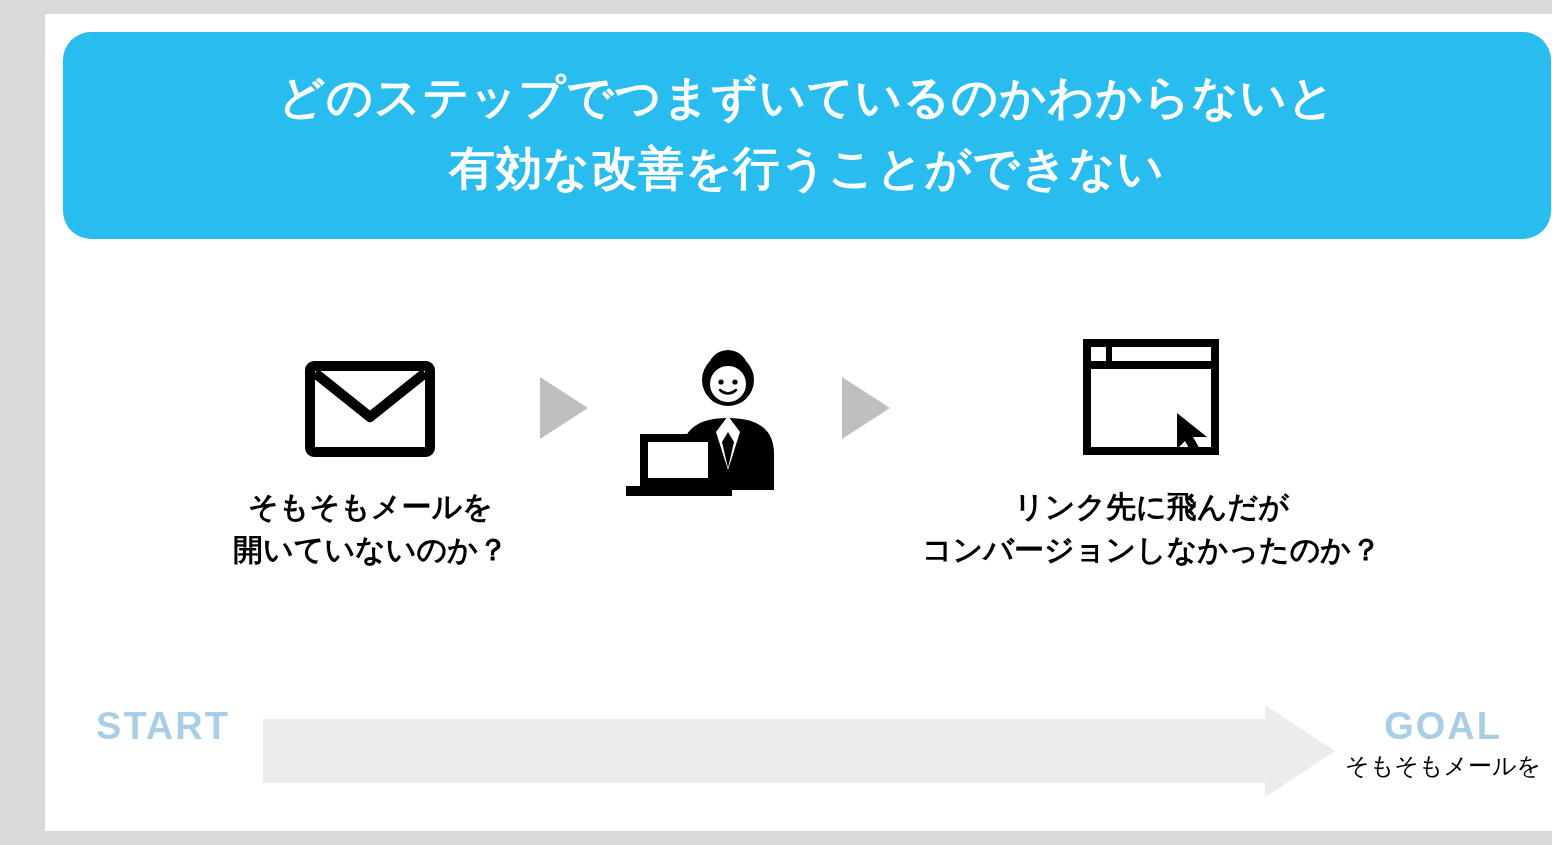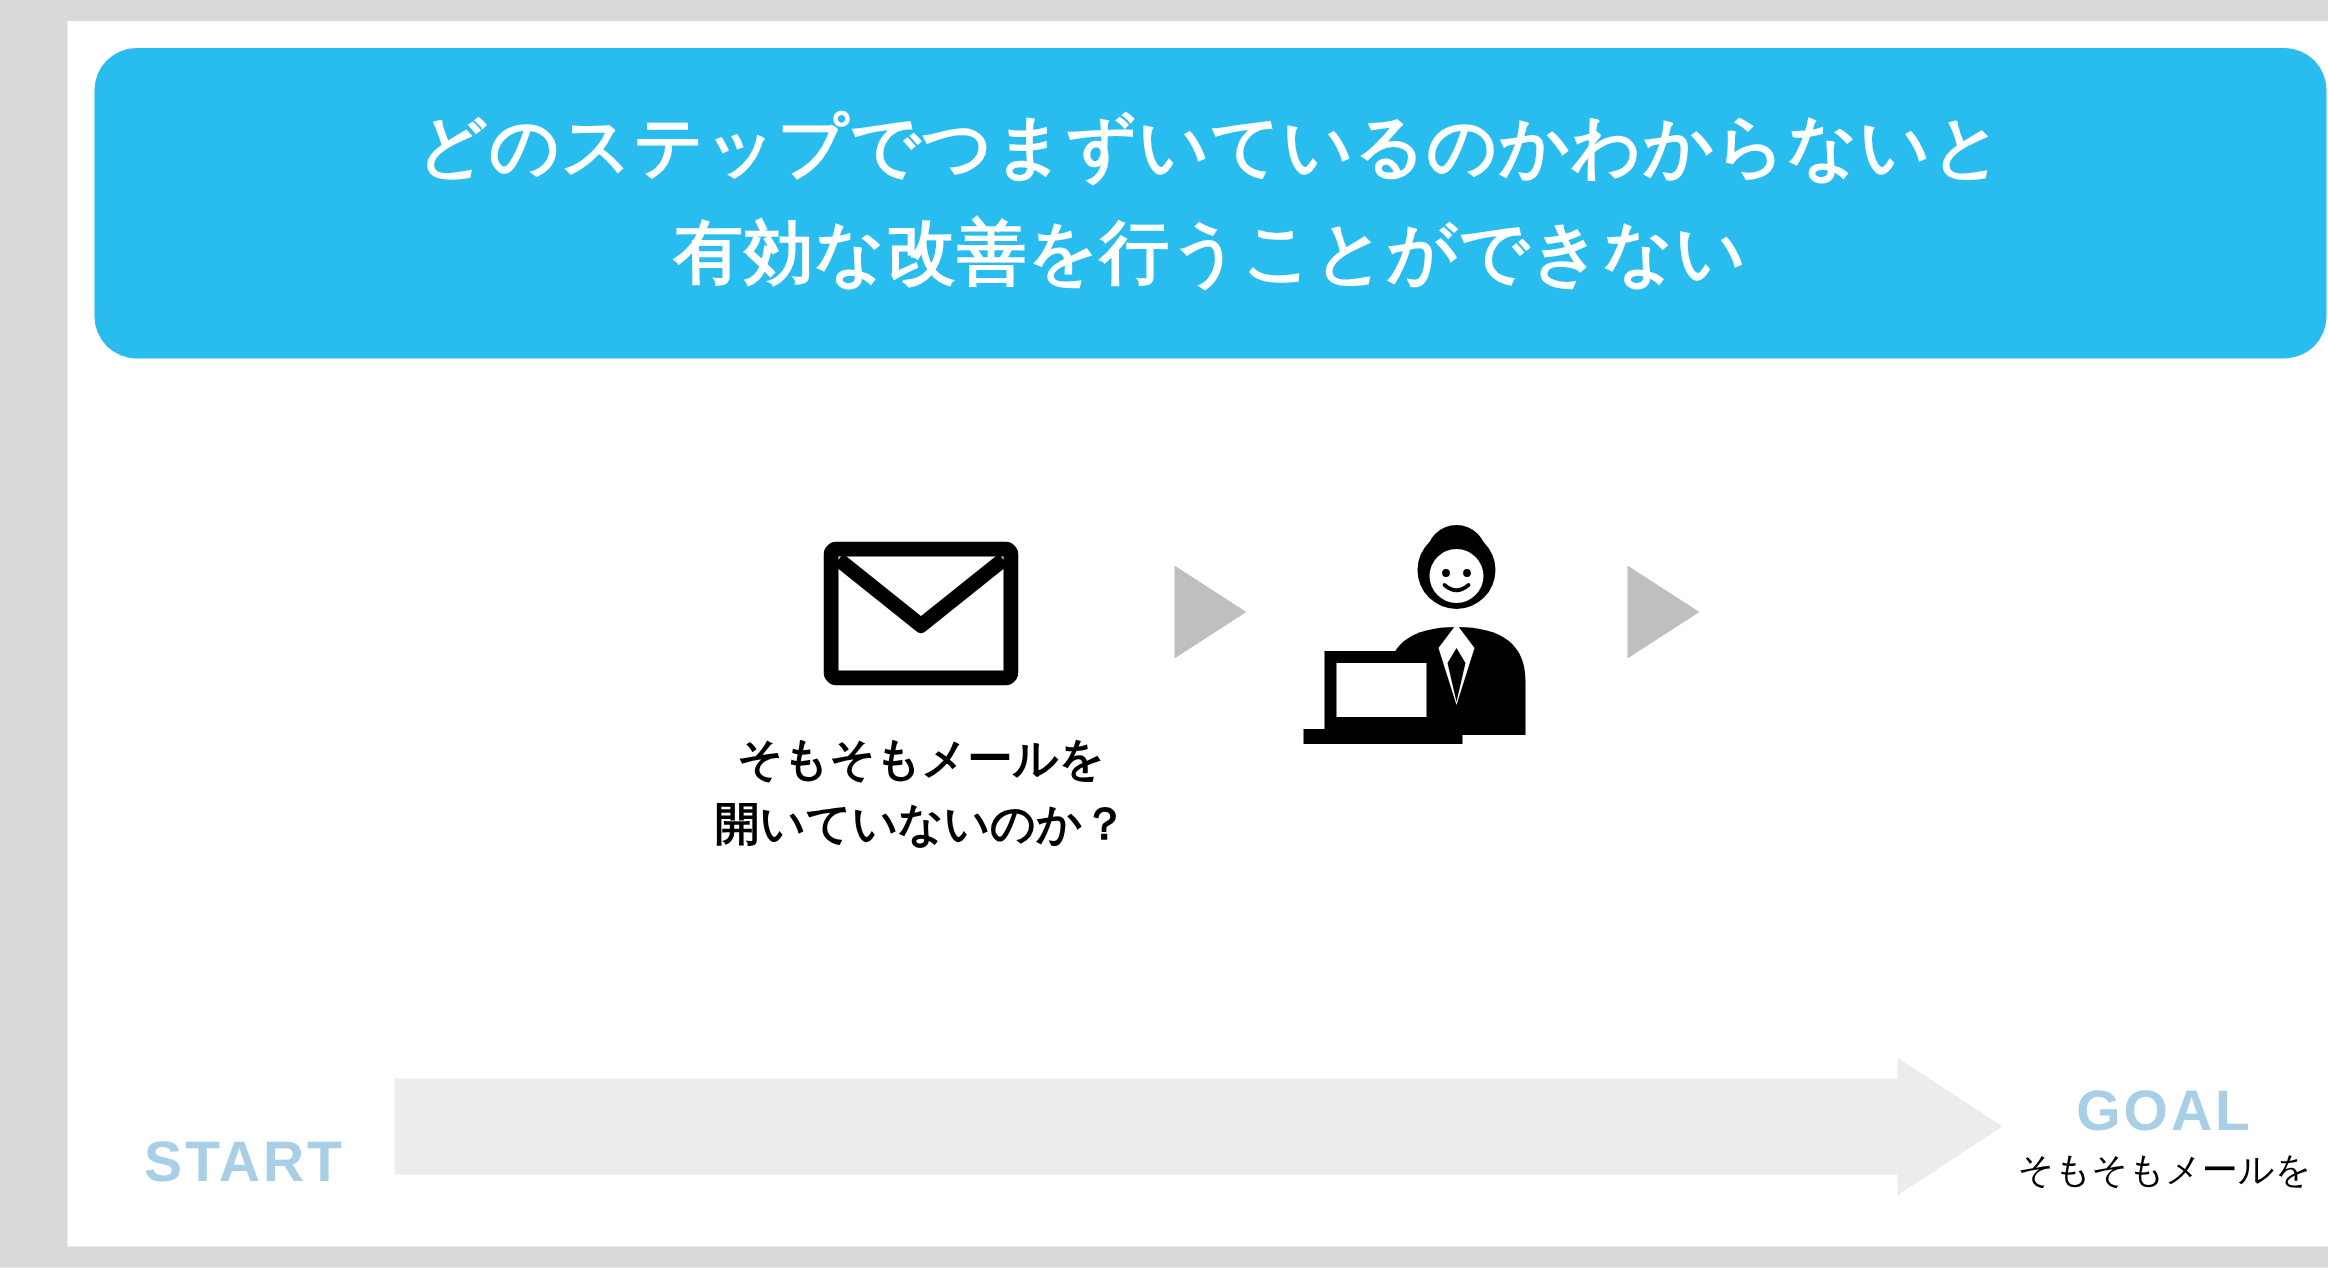--- a/index.html
+++ b/index.html
@@ -65,21 +65,21 @@
     white-space: pre-line;
     color: #000000;
   }
   .sep {
     margin-bottom: 72px; 
   }
   .sep svg { display: block; }
   .timeline {
     margin-top: auto;
     display: flex;
-    align-items: flex-end;
+    align-items: flex-start;
     padding: 0 10px 10px 10px;
     gap: 10px;
   }
   .tl-end {
     display: flex;
     flex-direction: column;
     align-items: center;
     min-width: 180px;
   }
   .tl-tag {
@@ -171,20 +171,33 @@
           </svg>
         </div>
       </div>
 
       <div class="sep">
         <svg width="56" height="70" viewBox="0 0 56 70">
           <polygon points="4,4 52,35 4,66" fill="#bfbfbf"></polygon>
         </svg>
       </div>
 
+      <div class="step">
+        <div class="step-icon-slot">
+          <svg width="140" height="120" viewBox="0 0 140 120">
+            <rect x="6" y="6" width="128" height="108" fill="none" stroke="#000" stroke-width="8"></rect>
+            <line x1="6" y1="28" x2="134" y2="28" stroke="#000" stroke-width="8"></line>
+            <line x1="28" y1="6" x2="28" y2="28" stroke="#000" stroke-width="6"></line>
+
+            <polygon points="96,76 126,100 112,100 120,114 112,118 104,104 96,112" fill="#000"></polygon>
+          </svg>
+        </div>
+        <div class="step-label">リンク先に飛んだが
+コンバージョンしなかったのか？</div>
+      </div>
 
     </div>
 
     <div class="timeline">
       <div class="tl-end">
         <div class="tl-tag">START</div>
       </div>
       <div class="tl-arrow">
         <div class="tl-arrow-body"></div>
         <div class="tl-arrow-head"></div>

